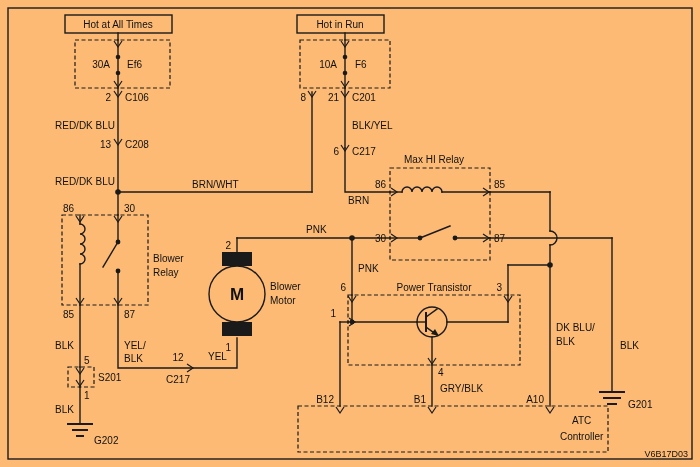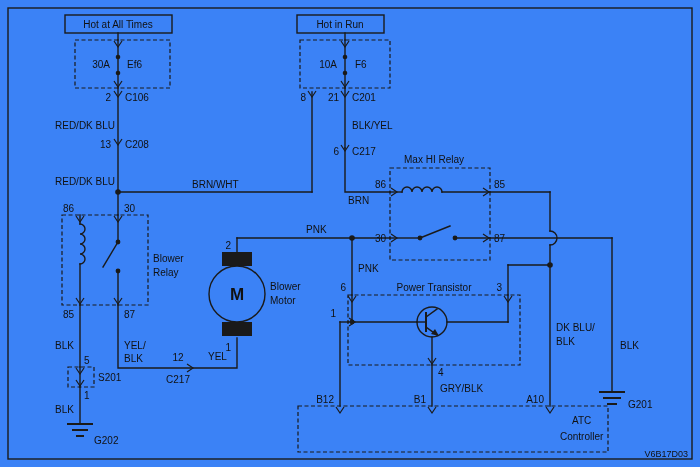--- a/index.html
+++ b/index.html
@@ -1,16 +1,16 @@
 <!DOCTYPE html>
 <html><head>
 <meta charset="utf-8">
 <style>
   html,body{margin:0;padding:0;background:#ffffff;}
-  .stage{width:700px;height:467px;position:relative;background:#3b82f6;}
+  .stage{width:700px;height:467px;position:relative;background:#fdba74;}
   svg text{font:10px "Liberation Sans", sans-serif;fill:#111;}
   svg text.m{font:bold 17px "Liberation Sans", sans-serif;}
   svg text.small{font-size:9px;}
   .wire{stroke:#1a1a1a;stroke-width:1.4;fill:none;stroke-linecap:square;}
   .wire2{stroke:#1a1a1a;stroke-width:2;fill:none;stroke-linecap:square;}
   .dash{stroke:#1a1a1a;stroke-width:1.2;fill:none;stroke-dasharray:4 2.5;}
   .box{stroke:#1a1a1a;stroke-width:1.4;fill:none;}
   .chev{stroke:#1a1a1a;stroke-width:1.2;fill:none;}
   .dot{fill:#1a1a1a;stroke:none;}
   .blk{fill:#1a1a1a;stroke:none;}

